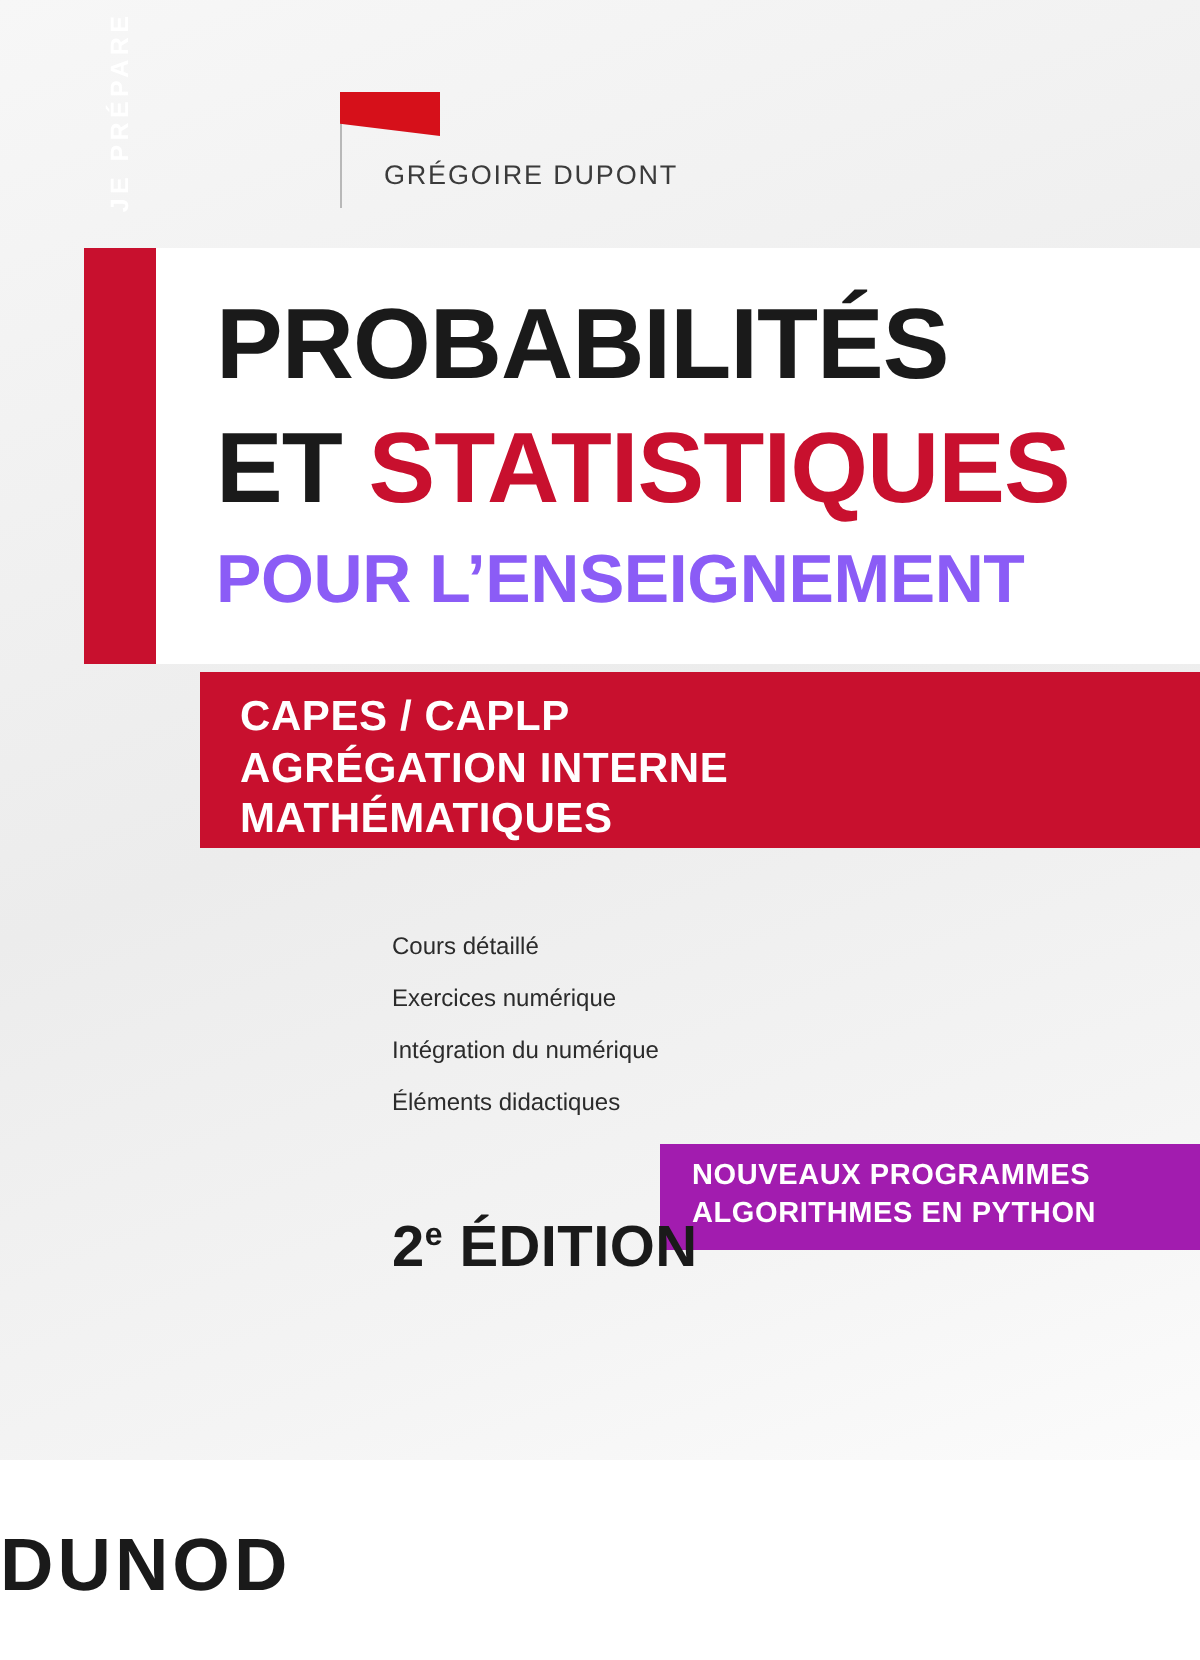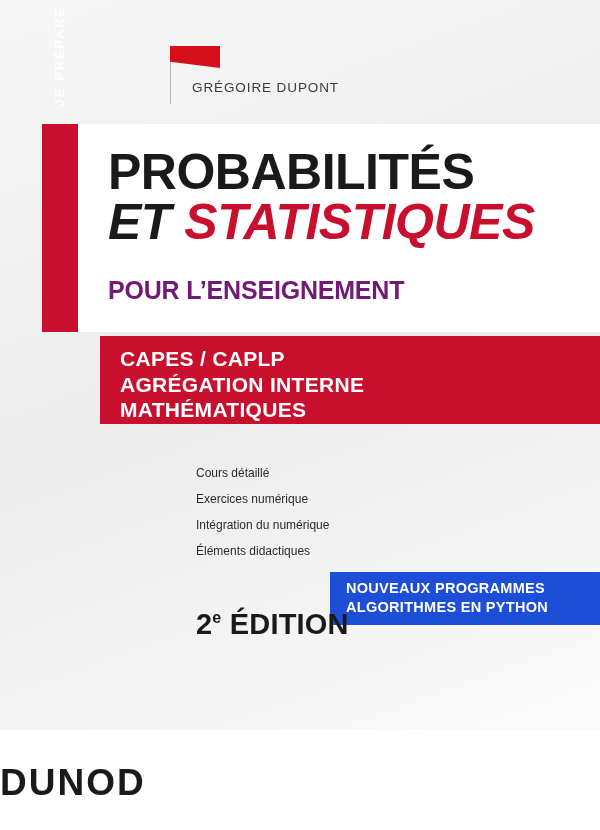--- a/index.html
+++ b/index.html
@@ -99,38 +99,37 @@
     font-size: 50px;
     line-height: 52px;
     font-weight: 700;
     color: #1a1a1a;
     letter-spacing: -0.5px;
     white-space: nowrap;
   }
   .title-line2 {
     position: absolute;
     left: 108px;
-    top: 196px;
+    top: 208px;
     font-size: 50px;
     line-height: 52px;
     font-weight: 700;
     letter-spacing: -0.5px;
     white-space: nowrap;
     color: #1a1a1a;
-    font-style: italic;
   }
   .title-line2 .accent { color: #c8102e; }
   .title-line3 {
     position: absolute;
     left: 108px;
     top: 272px;
-    font-size: 25px;
+    font-size: 34px;
     line-height: 36px;
     font-weight: 700;
-    color: #701a75;
+    color: #8b5cf6;
     letter-spacing: -0.2px;
     white-space: nowrap;
   }
 
   
   .red-band {
     position: absolute;
     left: 100px;
     top: 336px;
     width: 500px;
@@ -163,21 +162,21 @@
     white-space: nowrap;
   }
 
   
   .callout {
     position: absolute;
     left: 330px;
     top: 572px;
     width: 270px;
     padding: 7px 14px 8px 16px;
-    background: #1d4ed8;
+    background: #a21caf;
     color: #ffffff;
     box-sizing: border-box;
   }
   .callout-line {
     font-size: 14.5px;
     line-height: 19px;
     font-weight: 700;
     letter-spacing: 0.3px;
     white-space: nowrap;
   }

